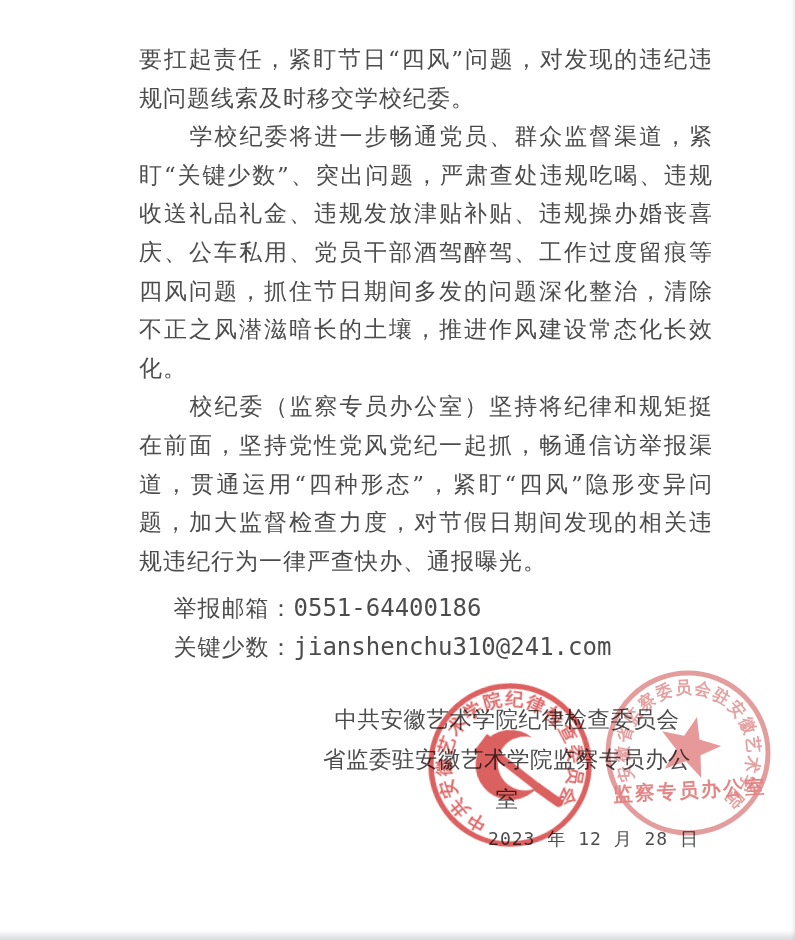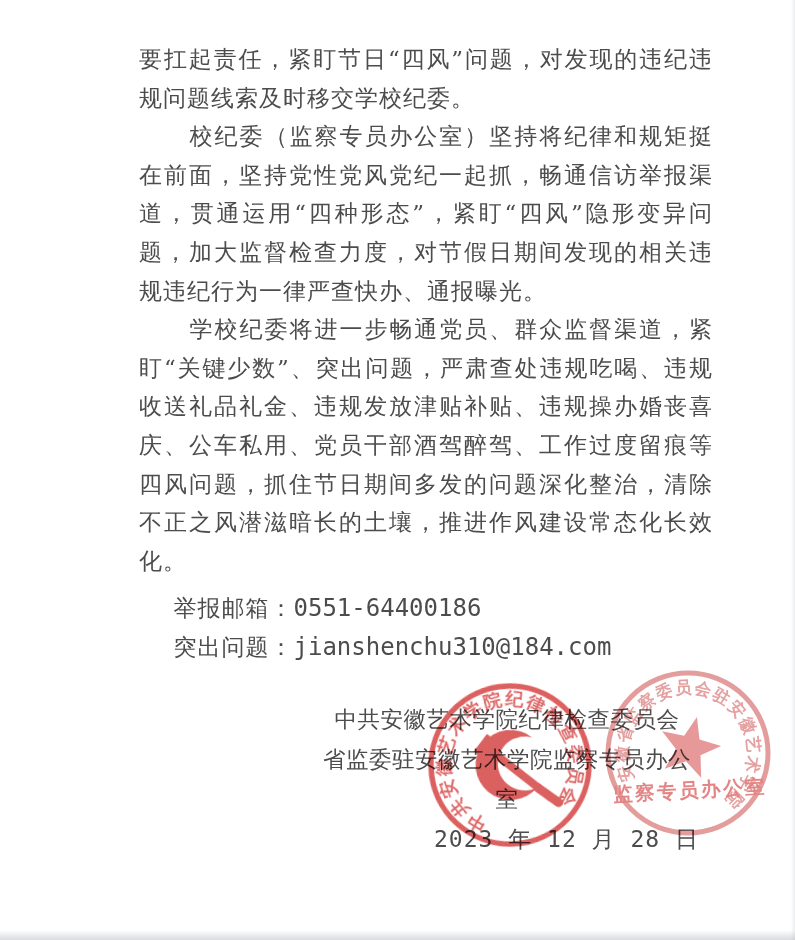--- a/index.html
+++ b/index.html
@@ -17,21 +17,21 @@
   .contact-line{text-indent:1.5em;text-align:left;}
   .contact-line.first{margin-top:9px;}
   .latin{font-family:"DejaVu Sans Mono", monospace;letter-spacing:0;font-size:24px;text-align:right;}
   .signature{
     position:absolute;top:699px;right:94px;width:388px;
     font-size:22.5px;line-height:40px;letter-spacing:.5px;
     text-align:center;color:#4c4c4c;z-index:2;
   }
   .signature .sig-date{
     text-align:right;padding-right:2px;
-    font-family:"DejaVu Sans Mono", monospace;letter-spacing:1px;font-size:23px;
+    font-family:"DejaVu Sans Mono", monospace;letter-spacing:1px;font-size:18px;
   }
   .seal{position:absolute;mix-blend-mode:multiply;filter:blur(.45px);z-index:3;pointer-events:none;}
   .seal-left{left:415px;top:670px;width:190px;height:190px;opacity:.88;transform:rotate(-8deg);}
   .seal-right{left:593px;top:658px;width:190px;height:190px;opacity:.82;}
   .ringL{fill:none;stroke:#d84a4a;stroke-width:5.5;}
   .ringR{fill:none;stroke:#dd8787;stroke-width:5;}
   .arcTextL{fill:#d95353;font-size:18px;font-weight:bold;letter-spacing:2px;}
   .arcTextR{fill:#df8c8c;font-size:17px;font-weight:bold;letter-spacing:2px;}
   .sealBottomText{fill:#dd6a6a;font-size:19.5px;font-weight:bold;letter-spacing:2.5px;}
   .emblem{fill:#d64b4b;}
@@ -48,24 +48,24 @@
     z-index:5;
   }
 </style>
 </head>
 <body>
 
 <div class="page">
 
   <div class="body-text">
     <p>要扛起责任，紧盯节日“四风”问题，对发现的违纪违规问题线索及时移交学校纪委。</p>
+    <p class="indent">学校纪委将进一步畅通党员、群众监督渠道，紧盯“关键少数”、突出问题，严肃查处违规吃喝、违规收送礼品礼金、违规发放津贴补贴、违规操办婚丧喜庆、公车私用、党员干部酒驾醉驾、工作过度留痕等四风问题，抓住节日期间多发的问题深化整治，清除不正之风潜滋暗长的土壤，推进作风建设常态化长效化。</p>
     <p class="indent">校纪委（监察专员办公室）坚持将纪律和规矩挺在前面，坚持党性党风党纪一起抓，畅通信访举报渠道，贯通运用“四种形态”，紧盯“四风”隐形变异问题，加大监督检查力度，对节假日期间发现的相关违规违纪行为一律严查快办、通报曝光。</p>
-    <p class="indent">学校纪委将进一步畅通党员、群众监督渠道，紧盯“关键少数”、突出问题，严肃查处违规吃喝、违规收送礼品礼金、违规发放津贴补贴、违规操办婚丧喜庆、公车私用、党员干部酒驾醉驾、工作过度留痕等四风问题，抓住节日期间多发的问题深化整治，清除不正之风潜滋暗长的土壤，推进作风建设常态化长效化。</p>
     <p class="contact-line first"><span>举报邮箱：</span><span class="latin">0551-64400186</span></p>
-    <p class="contact-line"><span>突出问题：</span><span class="latin">jianshenchu310@184.com</span></p>
+    <p class="contact-line"><span>关键少数：</span><span class="latin">jianshenchu310@241.com</span></p>
   </div>
 
   <div class="signature">
     <div>中共安徽艺术学院纪律检查委员会</div>
     <div>省监委驻安徽艺术学院监察专员办公室</div>
     <div class="sig-date">2023 年 12 月 28 日</div>
   </div>
 
   <svg class="seal seal-left" viewBox="-95 -95 190 190" aria-hidden="true">
     <defs>

